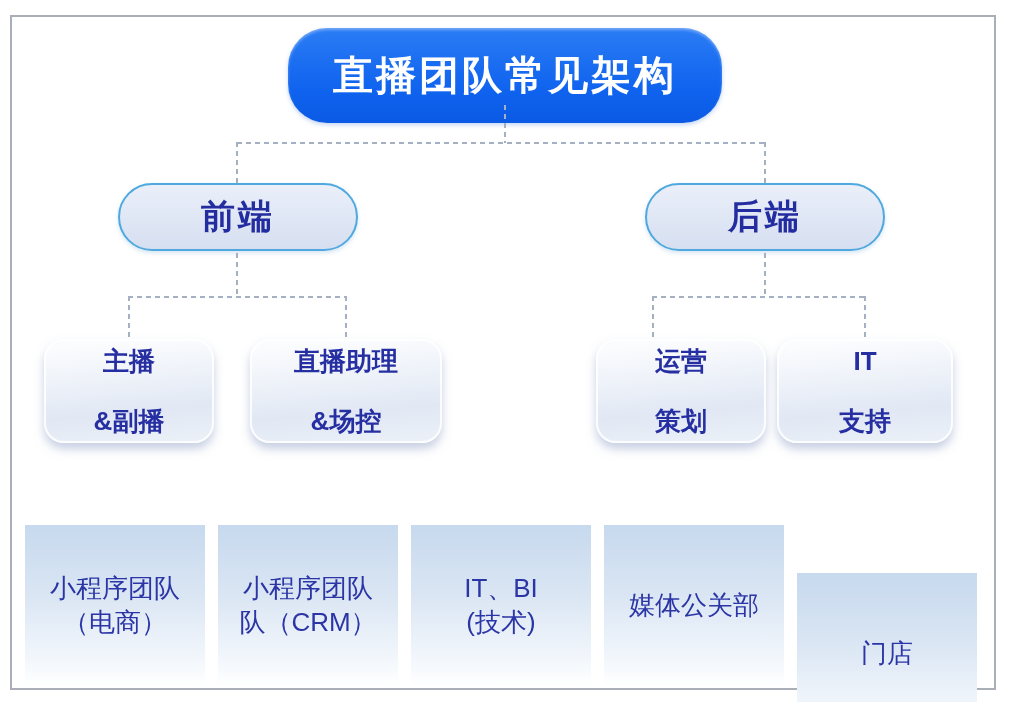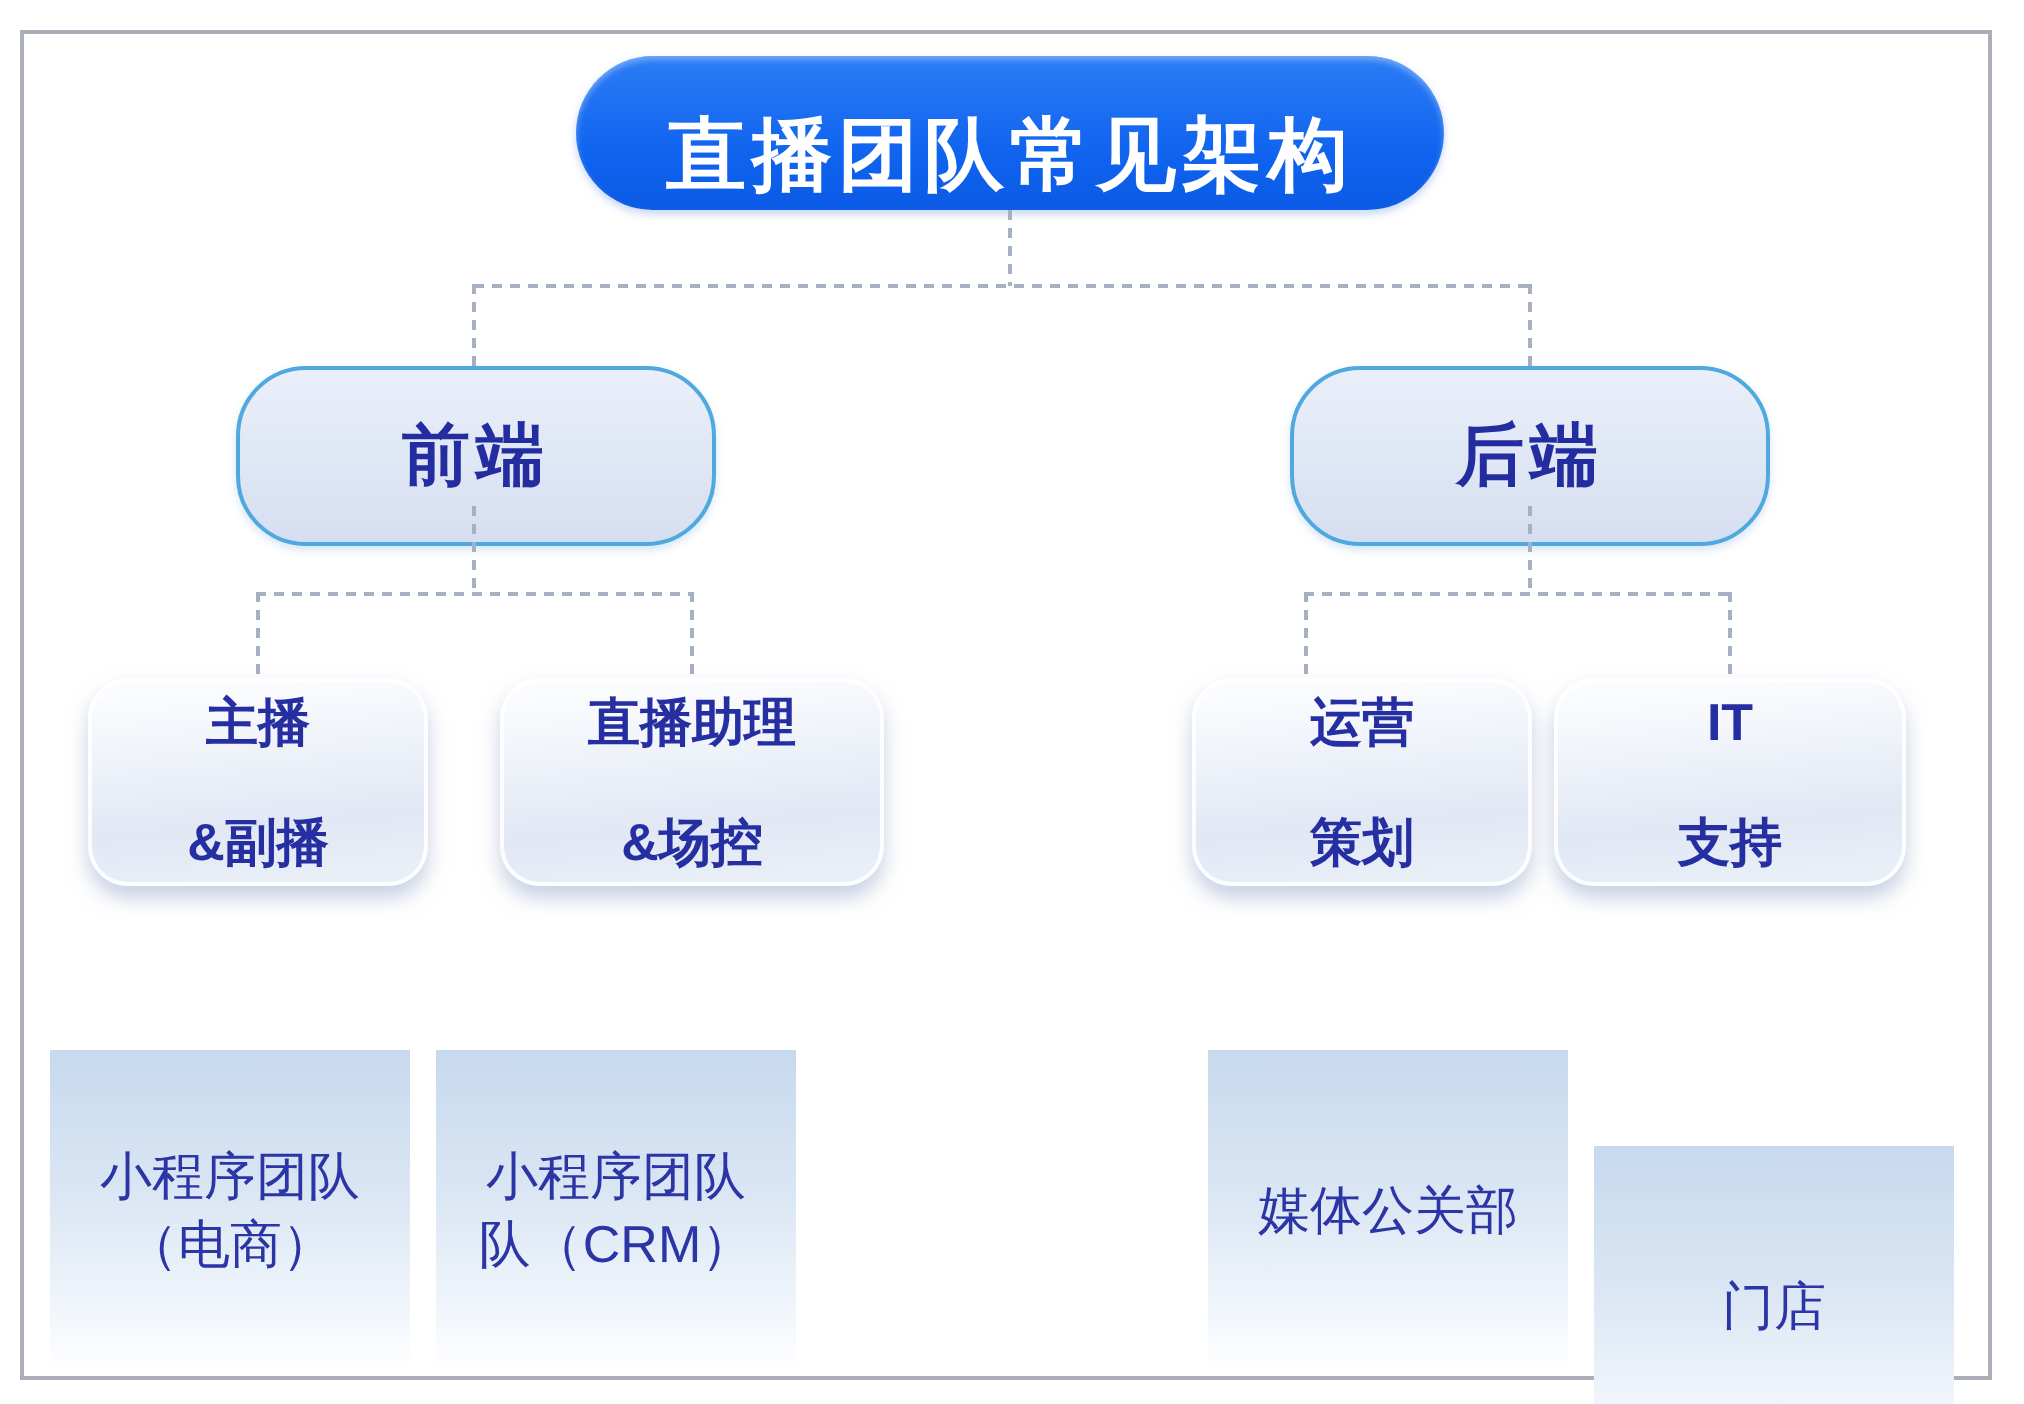--- a/index.html
+++ b/index.html
@@ -6,27 +6,27 @@
   .canvas {
     position:relative; width:1012px; height:702px; background:#ffffff;
     font-family:"Liberation Sans","DejaVu Sans",sans-serif; overflow:hidden;
   }
   .frame {
     position:absolute; left:10px; top:15px; width:986px; height:675px;
     border:2px solid #a9aeb9; box-sizing:border-box; background:transparent;
   }
   .node { position:absolute; display:flex; align-items:center; justify-content:center; text-align:center; }
   .title-pill {
-    left:288px; top:28px; width:434px; height:77px; border-radius:39px;
+    left:288px; top:28px; width:434px; height:95px; border-radius:39px;
     background:linear-gradient(180deg,#2b7cf5 0%,#0f63ee 65%,#0b5ae5 100%);
     box-shadow: inset 0 2px 3px rgba(255,255,255,0.35), 0 2px 4px rgba(20,90,220,0.25);
-    color:#ffffff; font-size:40px; font-weight:bold; letter-spacing:3px;align-items:flex-end;
+    color:#ffffff; font-size:40px; font-weight:bold; letter-spacing:3px;
   }
   .pill {
-    top:183px; width:240px; height:90px; border-radius:35px; box-sizing:border-box;
+    top:183px; width:240px; height:68px; border-radius:35px; box-sizing:border-box;
     background:linear-gradient(180deg,#eaeff9 0%,#d6dff1 100%);
     border:2px solid #4fa9de;
     box-shadow: 0 2px 4px rgba(90,150,210,0.25);
     color:#232da0; font-size:34px; font-weight:bold; letter-spacing:3px;justify-content:center;
   }
   .box {
     top:339px; height:104px; border-radius:20px;
     background:linear-gradient(175deg,#fbfcfe 8%,#e1e8f4 68%,#ecf1f8 100%);
     box-shadow: 0 6px 10px rgba(146,162,199,0.5), inset 0 0 0 2px rgba(255,255,255,0.85);
     color:#262fa2; font-size:26px; font-weight:bold; line-height:32px;
@@ -99,20 +99,24 @@
   </div>
 
   <div class="node dept" style="left:25px;">
     <span class="ln">小程序团队</span>
     <span class="ln">（电商）</span>
   </div>
   <div class="node dept" style="left:218px;">
     <span class="ln">小程序团队</span>
     <span class="ln">队（CRM）</span>
   </div>
+  <div class="node dept" style="left:411px;">
+    <span class="ln">IT、BI</span>
+    <span class="ln">(技术)</span>
+  </div>
   <div class="node dept" style="left:604px;">
     <span class="ln">媒体公关部</span>
     <span class="ln"></span>
   </div>
   <div class="node dept" style="left:797px;margin-top:48px;">
     <span class="ln">门店</span>
     <span class="ln"></span>
   </div>
 </div>
 

